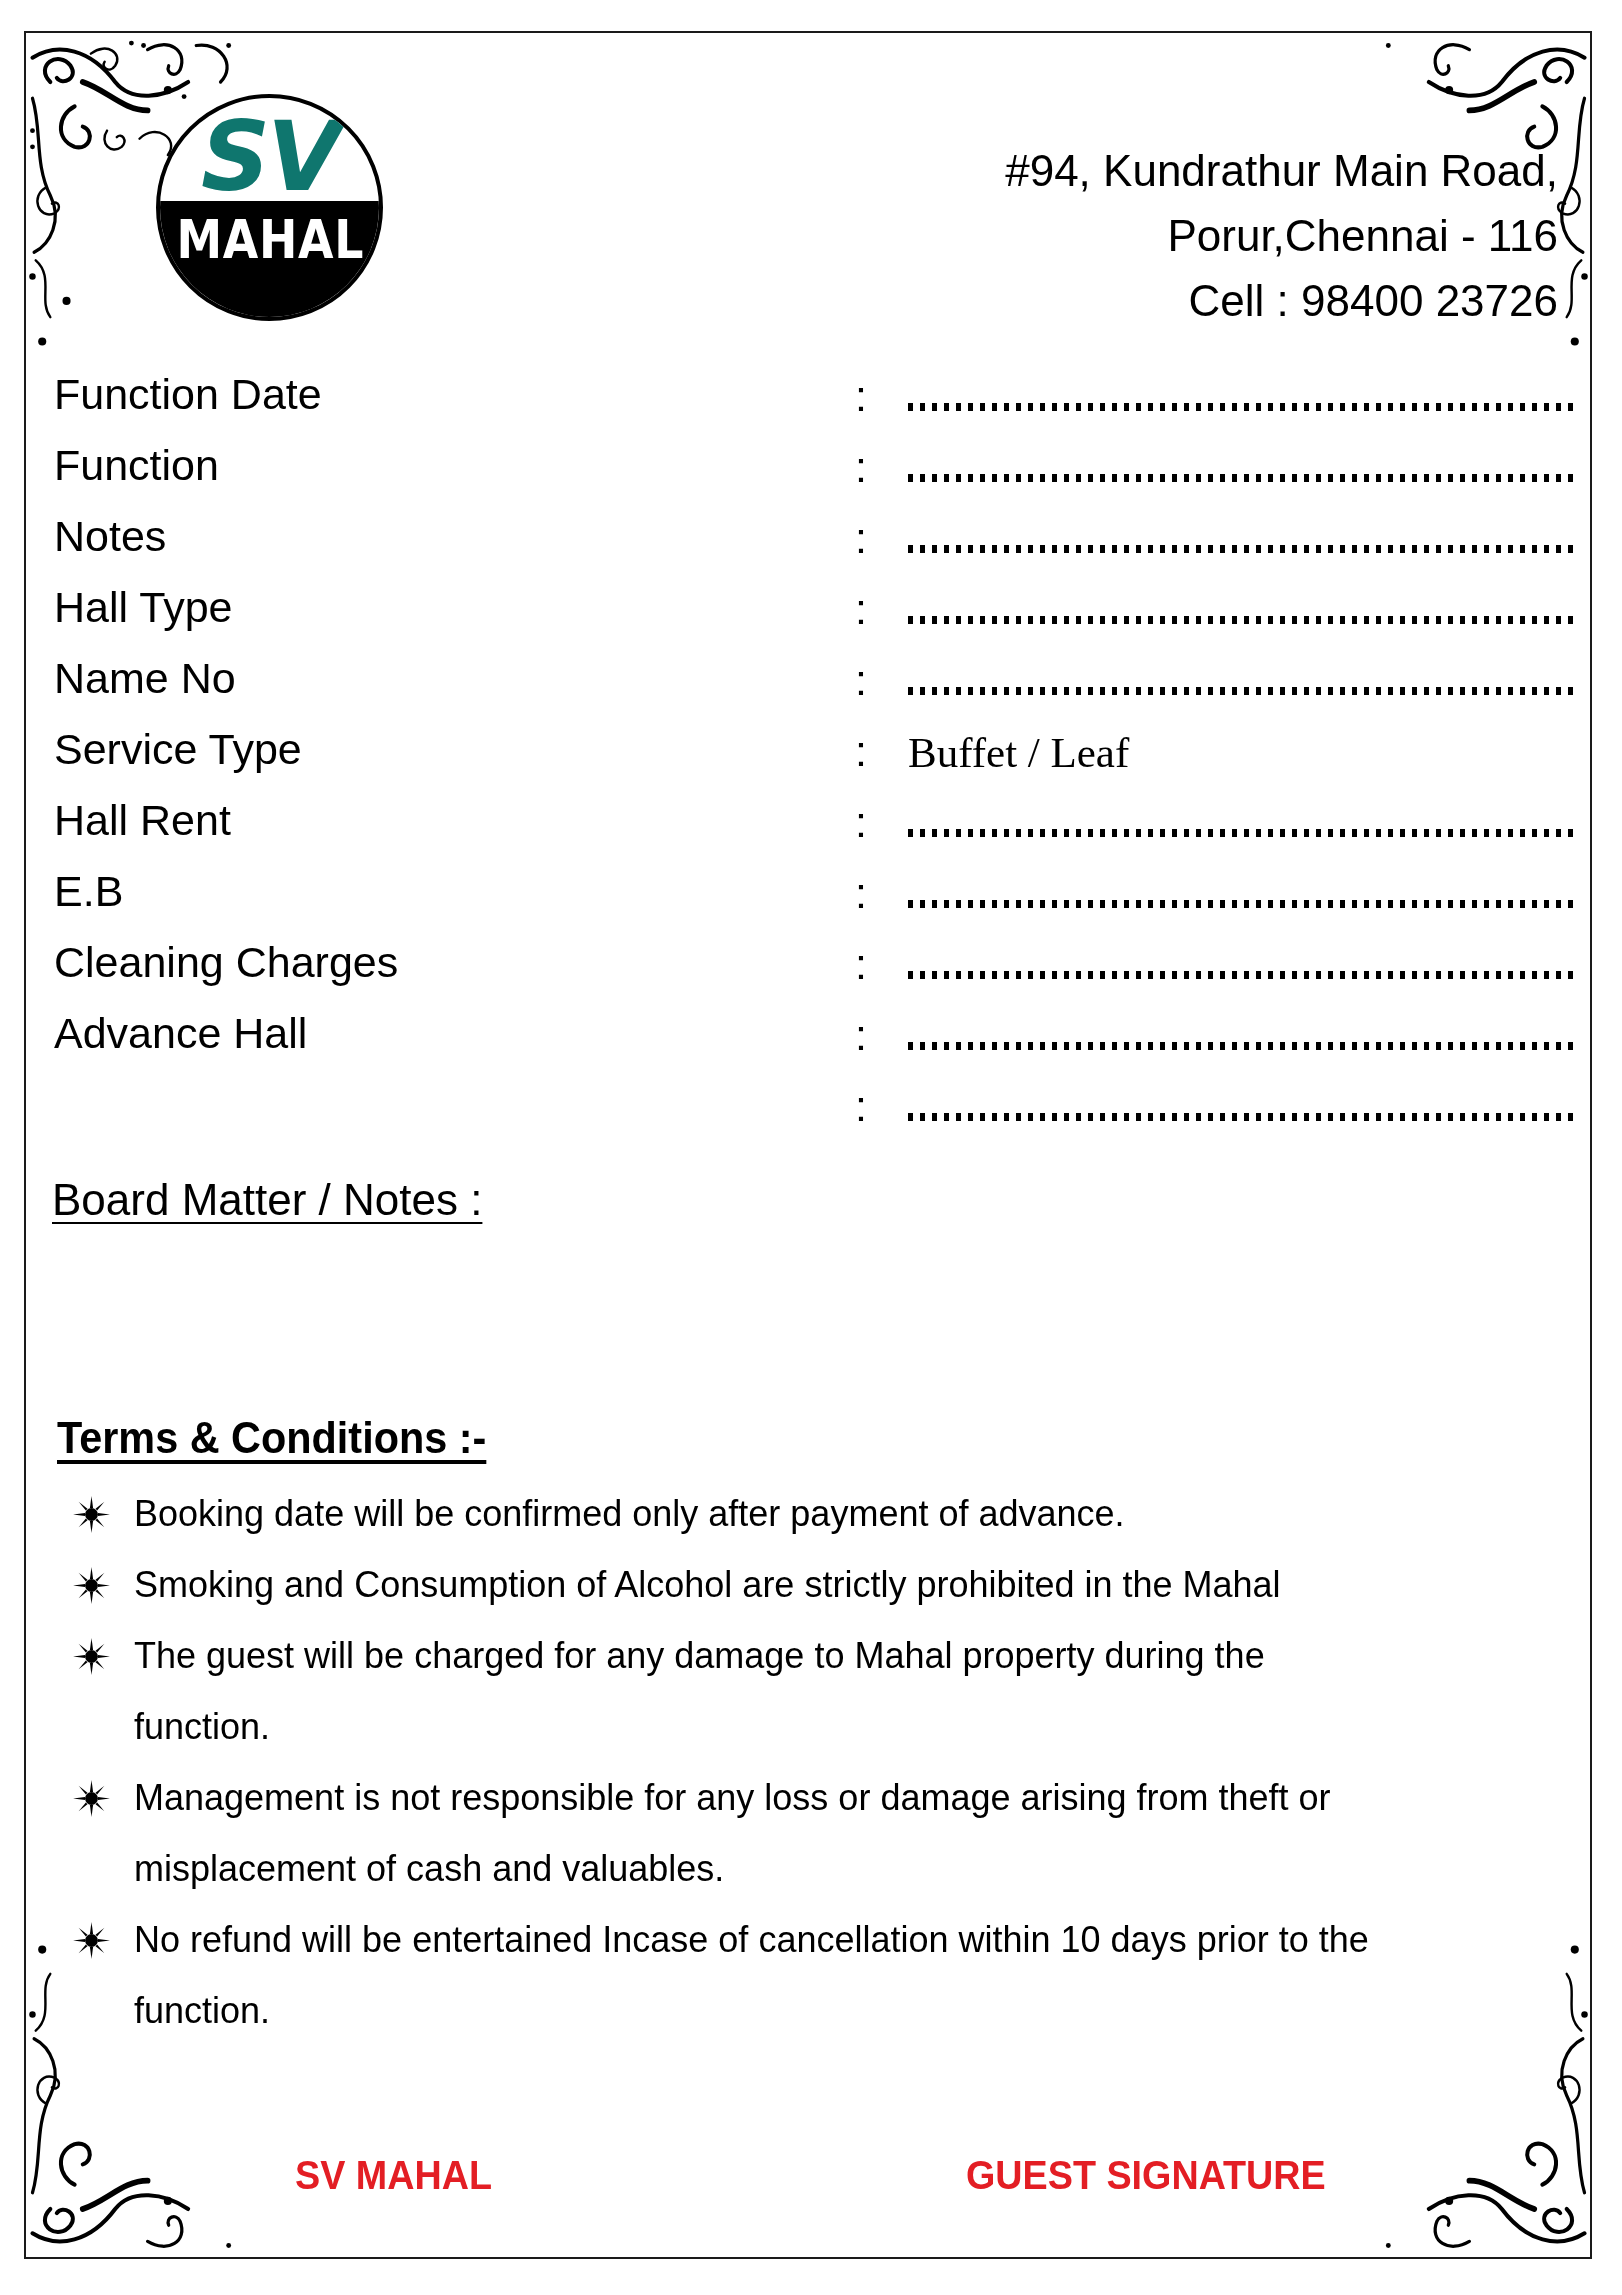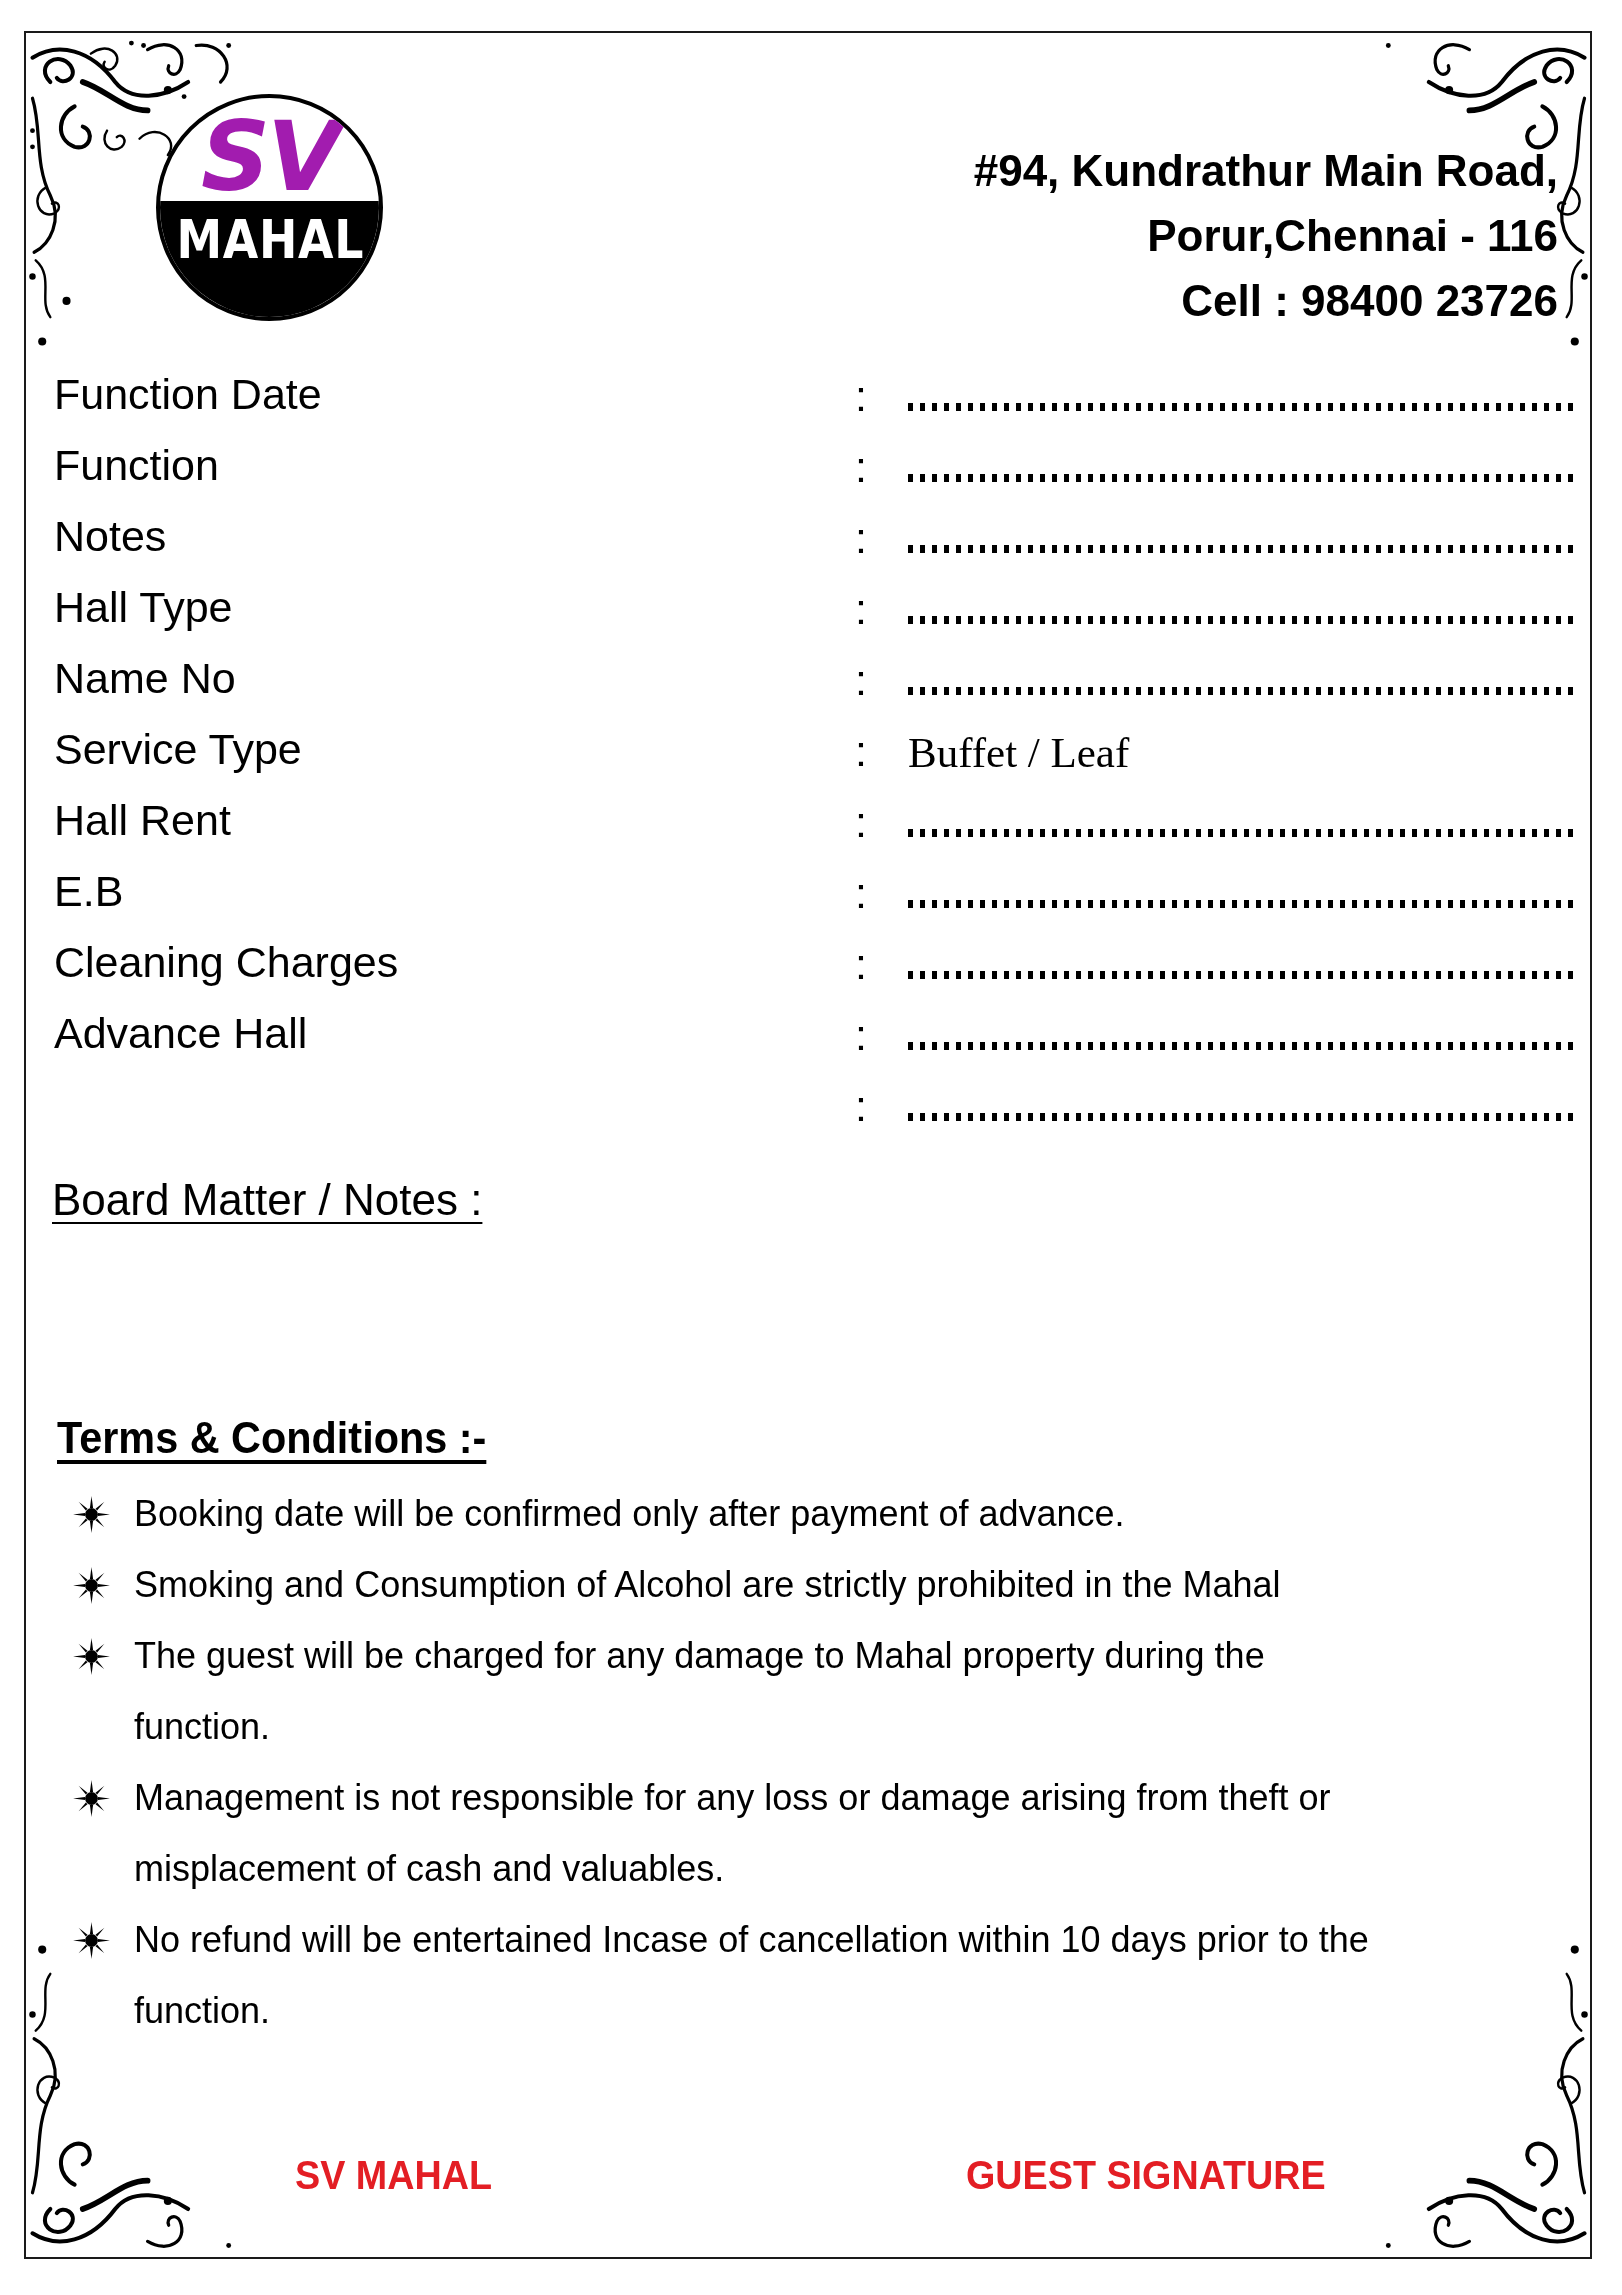--- a/index.html
+++ b/index.html
@@ -12,27 +12,27 @@
     .orn-tl { left: 26px; top: 33px; }
     .orn-tr { right: 32px; top: 33px; transform: scaleX(-1); }
     .orn-bl { left: 26px; bottom: 37px; transform: scaleY(-1); }
     .orn-br { right: 32px; bottom: 37px; transform: scale(-1,-1); }
 
     .logo { position: absolute; left: 156px; top: 94px; width: 227px; height: 227px; border-radius: 50%;
             border: 4.9px solid #000; box-sizing: border-box; overflow: hidden; background: #fff; }
     .logo-bottom { position: absolute; left: 0; right: 0; top: 47%; bottom: 0; background: #000; }
     .logo-sv { position: absolute; left: 0; right: 0; top: 11.4px; text-align: center;
                font-family: "DejaVu Sans", sans-serif; font-weight: bold; font-style: italic;
-               font-size: 96px; line-height: 1; letter-spacing: -3.2px; color: #a21caf; }
+               font-size: 96px; line-height: 1; letter-spacing: -3.2px; color: #0f766e; }
     .logo-mahal { position: absolute; left: 0; right: 0; top: 115px; text-align: center;
                   font-family: "DejaVu Sans", sans-serif; font-weight: bold; font-size: 54px;
                   line-height: 1; color: #fff; transform: scaleX(0.85); letter-spacing: 0.8px; }
 
     .address { position: absolute; right: 65px; top: 138px; text-align: right; font-size: 44px; line-height: 65px; }
-    .address div { white-space: nowrap; font-weight: bold; }
+    .address div { white-space: nowrap; }
 
     .fields { position: absolute; left: 54px; top: 359px; width: 1493px; }
     .field-row { position: relative; height: 71px; font-size: 43px; line-height: 71px; }
     .field-label { position: absolute; left: 0; top: 0; white-space: nowrap; }
     .field-colon { position: absolute; left: 801px; top: 1.6px; }
     .field-value { position: absolute; left: 854px; top: 3.2px; white-space: nowrap; font-family: Liberation Serif, serif; }
     .field-dots-rect { position: absolute; left: 854px; top: 44px; width: 667px; height: 8px;
                   background: repeating-linear-gradient(90deg, #000 0 4.9px, transparent 4.9px 12px); }
 
     .notes-heading { position: absolute; left: 52px; top: 1175px; font-size: 44px; text-decoration: underline;

